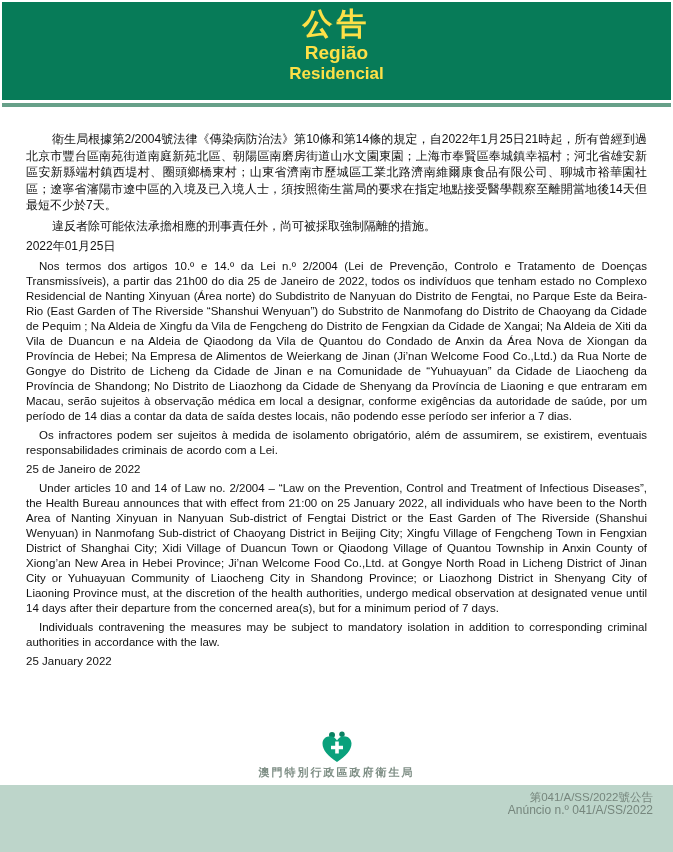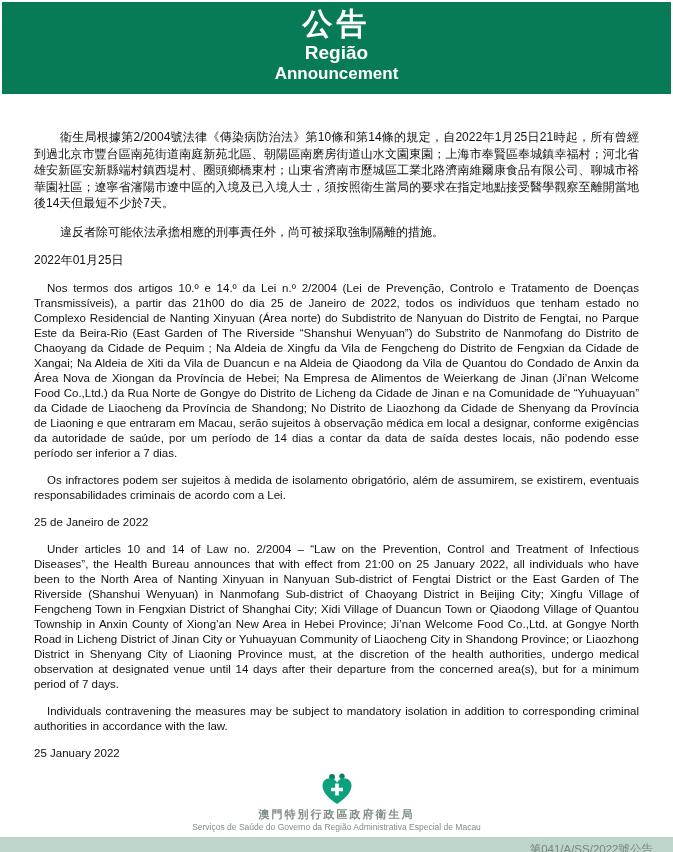--- a/index.html
+++ b/index.html
@@ -8,35 +8,35 @@
     background:#ffffff;
     font-family:"Liberation Sans", sans-serif;
     display:flex; flex-direction:column;
     overflow:hidden;
     color:#111111;
   }
   
   .header {
     margin:2px 2px 0 2px;
     background:#077b58;
-    color:#ffffff;
+    color:#fde047;
     text-align:center;
-    padding:4px 0 10px 0;
+    padding:4px 0 16px 0;
   }
   .title-zh { font-size:30px; font-weight:bold; line-height:36px; letter-spacing:4px; }
   .title-pt { font-size:19px; font-weight:bold; line-height:22px; }
   .title-en { font-size:17px; font-weight:bold; line-height:20px; }
   .header-rule {
     margin:3px 2px 0 2px;
     height:4px;
     background:#67a089;
   }
   
   .content { padding:20px 22px 0 22px; }
-  .content p { margin:12px; text-align:justify; }
+  .content p { margin:4px; text-align:justify; }
   .zh   { font-size:12px; line-height:16.5px; }
   .zh-p { text-indent:26px; }
   .zh-p1 { margin-bottom:13px; }
   .zh-p2 { margin-bottom:17px; }
   .zh-date { text-align:left !important; margin-bottom:24px; }
   .latin { font-size:11.5px; line-height:15px; }
   .lt-ind { text-indent:13px; }
   .pt-p1 { margin-bottom:10px; }
   .pt-p2 { margin-bottom:14px; }
   .pt-date { text-align:left !important; margin-bottom:25px; }
@@ -64,21 +64,21 @@
   .ref-en { font-size:9.5px; line-height:11px; }
 </style>
 </head>
 <body>
 
 <div class="page">
 
   <div class="header">
     <div class="title-zh">公告</div>
     <div class="title-pt">Região</div>
-    <div class="title-en">Announcement</div>
+    <div class="title-en">Residencial</div>
   </div>
   <div class="header-rule"></div>
 
   <div class="content">
     <p class="zh zh-p zh-p1">衛生局根據第2/2004號法律《傳染病防治法》第10條和第14條的規定，自2022年1月25日21時起，所有曾經到過北京市豐台區南苑街道南庭新苑北區、朝陽區南磨房街道山水文園東園；上海市奉賢區奉城鎮幸福村；河北省雄安新區安新縣端村鎮西堤村、圈頭鄉橋東村；山東省濟南市歷城區工業北路濟南維爾康食品有限公司、聊城市裕華園社區；遼寧省瀋陽市遼中區的入境及已入境人士，須按照衛生當局的要求在指定地點接受醫學觀察至離開當地後14天但最短不少於7天。</p>
     <p class="zh zh-p zh-p2">違反者除可能依法承擔相應的刑事責任外，尚可被採取強制隔離的措施。</p>
     <p class="zh zh-date">2022年01月25日</p>
 
     <p class="latin lt-ind pt-p1">Nos termos dos artigos 10.º e 14.º da Lei n.º 2/2004 (Lei de Prevenção, Controlo e Tratamento de Doenças Transmissíveis), a partir das 21h00 do dia 25 de Janeiro de 2022, todos os indivíduos que tenham estado no Complexo Residencial de Nanting Xinyuan (Área norte) do Subdistrito de Nanyuan do Distrito de Fengtai, no Parque Este da Beira-Rio (East Garden of The Riverside “Shanshui Wenyuan”) do Substrito de Nanmofang do Distrito de Chaoyang da Cidade de Pequim ; Na Aldeia de Xingfu da Vila de Fengcheng do Distrito de Fengxian da Cidade de Xangai; Na Aldeia de Xiti da Vila de Duancun e na Aldeia de Qiaodong da Vila de Quantou do Condado de Anxin da Área Nova de Xiongan da Província de Hebei; Na Empresa de Alimentos de Weierkang de Jinan (Ji’nan Welcome Food Co.,Ltd.) da Rua Norte de Gongye do Distrito de Licheng da Cidade de Jinan e na Comunidade de “Yuhuayuan” da Cidade de Liaocheng da Província de Shandong; No Distrito de Liaozhong da Cidade de Shenyang da Província de Liaoning e que entraram em Macau, serão sujeitos à observação médica em local a designar, conforme exigências da autoridade de saúde, por um período de 14 dias a contar da data de saída destes locais, não podendo esse período ser inferior a 7 dias.</p>
     <p class="latin lt-ind pt-p2">Os infractores podem ser sujeitos à medida de isolamento obrigatório, além de assumirem, se existirem, eventuais responsabilidades criminais de acordo com a Lei.</p>
@@ -91,21 +91,20 @@
 
   <div class="footer">
     <div class="logo-block">
       <svg class="logo-svg" width="34" height="32" viewBox="0 0 34 32">
         <circle cx="12" cy="4" r="3" fill="#0a8162"></circle>
         <circle cx="22" cy="3.2" r="2.7" fill="#0a8162"></circle>
         <path d="M17 31 C 8 25, 2.5 19, 2.5 12.5 C 2.5 8, 6 5.2, 10 5.2 C 13.2 5.2, 15.8 7.2, 17 9.5 C 18.2 7.2, 20.8 5.2, 24 5.2 C 28 5.2, 31.5 8, 31.5 12.5 C 31.5 19, 26 25, 17 31 Z" fill="#0aa17c"></path>
         <path d="M15.2 10.5 h3.6 v4.2 h4.2 v3.6 h-4.2 v4.2 h-3.6 v-4.2 h-4.2 v-3.6 h4.2 Z" fill="#ffffff"></path>
       </svg>
       <div class="org-zh">澳門特別行政區政府衛生局</div>
-      <div class="org-pt">Serviços de Saúde do Governo da Região Administrativa Especial de Macau</div>
     </div>
     <div class="ref-bar">
       <div class="ref-zh">第041/A/SS/2022號公告</div>
       <div class="ref-pt">Anúncio n.º 041/A/SS/2022</div>
     </div>
   </div>
 
 </div>
 
 </body></html>

